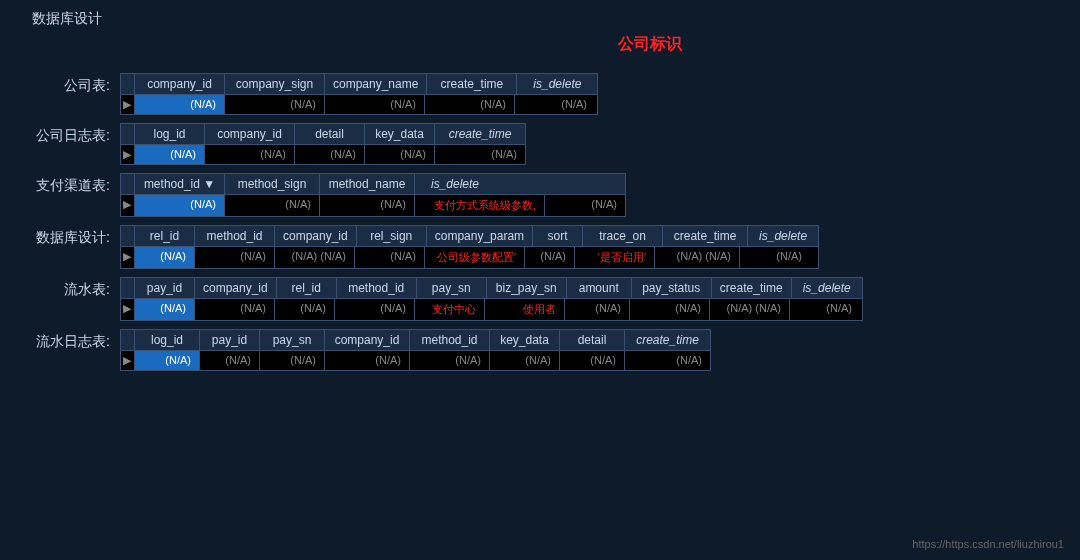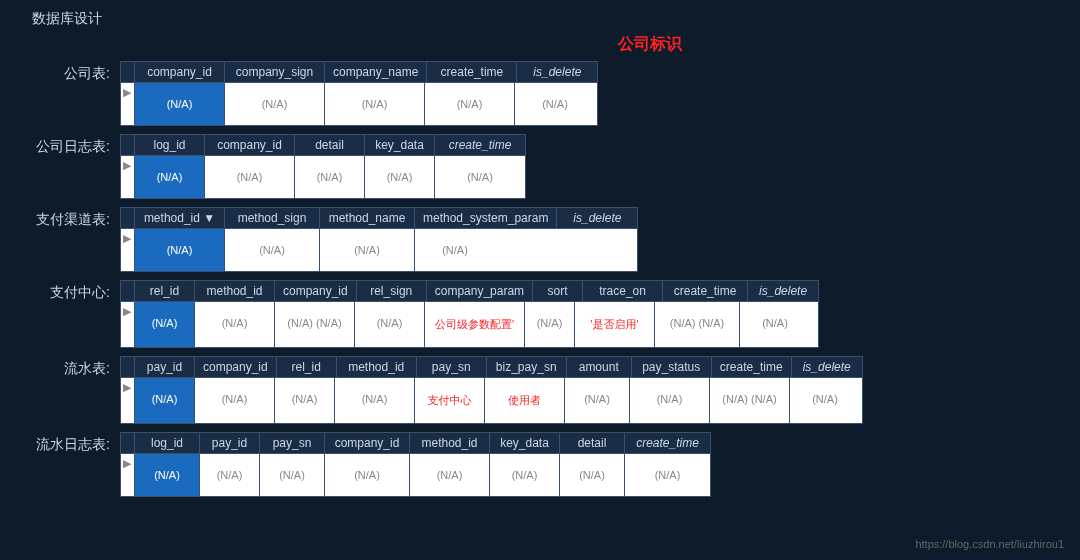--- a/index.html
+++ b/index.html
@@ -19,40 +19,40 @@
       padding: 10px 32px 6px;
     }
     .content {
       padding: 0 20px;
     }
     .section-label {
       text-align: center;
       color: #ff2222;
       font-size: 16px;
       font-weight: bold;
-      margin-bottom: 6px;
+      margin-bottom: 18px;
       margin-left: 220px;
     }
     .table-row-wrap {
       display: flex;
       align-items: flex-start;
       margin-bottom: 8px;
     }
     .table-label {
       width: 100px;
       text-align: right;
       padding-right: 10px;
       padding-top: 4px;
       color: #c8d8e8;
       font-size: 14px;
       flex-shrink: 0;
     }
     .db-table {
       border: 1px solid #3a5070;
-      background: #ffffff;
+      background: #000000;
       flex-shrink: 0;
     }
     .db-table-header {
       display: flex;
       background: #1a2d45;
       border-bottom: 1px solid #3a5070;
     }
     .db-table-body {
       display: flex;
     }
@@ -62,26 +62,26 @@
       color: #c8d8e8;
       font-size: 12px;
       white-space: nowrap;
       text-align: center;
     }
     .db-col:last-child {
       border-right: none;
       font-style: italic;
     }
     .db-col-val {
-      padding: 15px 8px;
+      padding: 3px 8px;
       border-right: 1px solid #3a5070;
       color: #888;
       font-size: 11px;
       white-space: nowrap;
-      text-align: center;
+      text-align: right;
     }
     .db-col-val:last-child {
       border-right: none;
     }
     .db-col-val.highlighted {
       background: #1a6abf;
       color: #fff;
     }
     .db-col-val.red-text {
       color: #ff2222;
@@ -155,34 +155,34 @@
         </div>
       </div>
       <div class="table-row-wrap">
         <div class="table-label">支付渠道表:</div>
         <div class="db-table">
           <div class="db-table-header">
             <div class="row-indicator" style="background: rgb(26, 45, 69);"></div>
             <div class="db-col" style="min-width: 90px;">method_id ▼</div>
             <div class="db-col" style="min-width: 95px;">method_sign</div>
             <div class="db-col" style="min-width: 95px;">method_name</div>
-            <div class="db-col" style="min-width: 130px;">method_system_param</div>
             <div class="db-col" style="min-width: 80px;">is_delete</div>
           </div>
           <div class="db-table-body">
             <div class="row-indicator">▶</div>
             <div class="db-col-val highlighted" style="min-width: 90px;">(N/A)</div>
             <div class="db-col-val" style="min-width: 95px;">(N/A)</div>
             <div class="db-col-val" style="min-width: 95px;">(N/A)</div>
-            <div class="db-col-val" style="min-width: 80px;">(N/A)</div>
-          </div>
-        </div>
-      </div>
-      <div class="table-row-wrap">
-        <div class="table-label">支付中心:</div>
+            <div class="db-col-val red-text" style="min-width: 130px;">支付方式系统级参数,</div>
+            <div class="db-col-val" style="min-width: 80px;">(N/A)</div>
+          </div>
+        </div>
+      </div>
+      <div class="table-row-wrap">
+        <div class="table-label">数据库设计:</div>
         <div class="db-table">
           <div class="db-table-header">
             <div class="row-indicator" style="background: rgb(26, 45, 69);"></div>
             <div class="db-col" style="min-width: 60px;">rel_id</div>
             <div class="db-col" style="min-width: 80px;">method_id</div>
             <div class="db-col" style="min-width: 80px;">company_id</div>
             <div class="db-col" style="min-width: 70px;">rel_sign</div>
             <div class="db-col" style="min-width: 100px;">company_param</div>
             <div class="db-col" style="min-width: 50px;">sort</div>
             <div class="db-col" style="min-width: 80px;">trace_on</div>
@@ -257,13 +257,13 @@
             <div class="db-col-val" style="min-width: 80px;">(N/A)</div>
             <div class="db-col-val" style="min-width: 70px;">(N/A)</div>
             <div class="db-col-val" style="min-width: 65px;">(N/A)</div>
             <div class="db-col-val" style="min-width: 85px;">(N/A)</div>
           </div>
         </div>
       </div>
     </div>
 </div>
 
-<div class="footer-url">https://blog.csdn.net/liuzhirou1</div>
+<div class="footer-url">https://https.csdn.net/liuzhirou1</div>
 
 </body></html>

